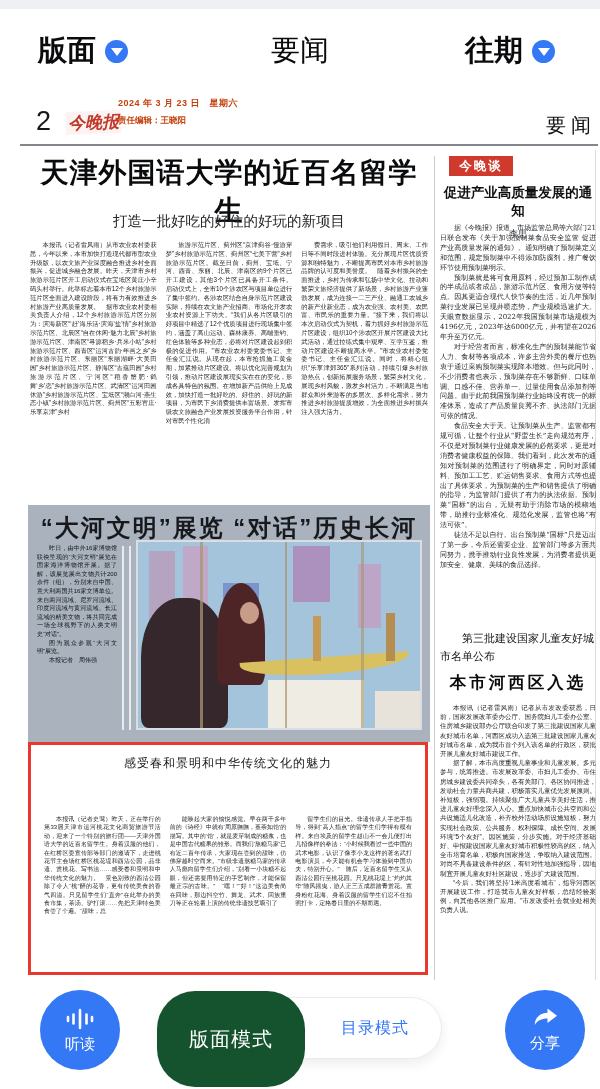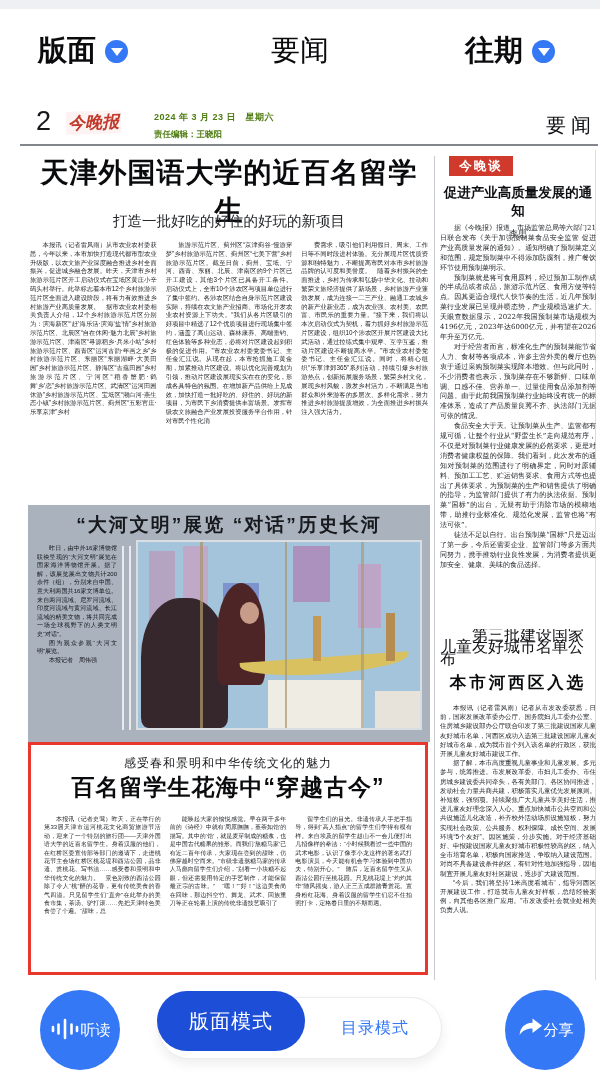--- a/index.html
+++ b/index.html
@@ -13,35 +13,35 @@
   .nav-item.bold { font-weight:700; }
   .nav-layout { left:38px;font-family:Liberation Serif, serif; }
   .nav-news { left:50%; transform:translateX(-50%); }
   .nav-past { left:465px; }
   .drop-circle { width:23px; height:23px; border-radius:50%; display:inline-flex; align-items:center; justify-content:center; margin-left:9px; }
   .drop-tri { width:0; height:0; border-left:6px solid transparent; border-right:6px solid transparent; border-top:8px solid #fff; margin-top:2px; }
 
   
   .pg-num { position:absolute; left:36px; top:106px; font-size:27px; color:#16181c; }
   .masthead { position:absolute; left:66px; top:111px; font-family:"DejaVu Serif",serif; font-style:italic; font-weight:700; font-size:17px; color:#c0392b; transform:rotate(-2deg); background:rgba(220,90,70,.07); padding:0 2px; }
-  .date-block { position:absolute; left:118px; top:111px; color:#4d7c0f;margin-left:36px; }
+  .date-block { position:absolute; left:118px; top:97px; color:#c2410c; }
   .date-line { font-size:9px; font-weight:700; letter-spacing:.5px; }
   .editor-line { font-size:8.5px; margin-top:5px; font-weight:700; }
   .section-label { position:absolute; left:546px; top:112px; font-size:20px; letter-spacing:5px; color:#101114; font-weight:500; }
   .header-rule { position:absolute; left:20px; top:144px; width:578px; border-top:2px solid #83878d; }
 
   
   .lead-headline { position:absolute; left:28px; top:154px; width:402px; text-align:center; font-size:28px; font-weight:800; letter-spacing:1px; color:#0a0b0d; }
   .lead-subhead { position:absolute; left:28px; top:212px; width:402px; text-align:center; font-size:14.5px; color:#26282c; }
   .lead-body { position:absolute; left:30px; top:241px; width:398px; height:204px; display:flex; gap:9px; overflow:hidden; }
   .news-col { flex:1; font-size:6.3px; line-height:8.8px; text-align:justify; color:#24262a; text-indent:2em; overflow:hidden; }
 
   
   .exhibit-box { position:absolute; left:28px; top:505px; width:402px; height:237px; background:#a9b2bd; }
-  .exhibit-title { position:absolute; left:0; top:7px; width:100%; text-align:center; font-size:19px; font-weight:700; letter-spacing:2px; color:#17191d; }
+  .exhibit-title { position:absolute; left:0; top:7px; width:100%; text-align:center; font-size:24px; font-weight:700; letter-spacing:2px; color:#17191d; }
   .exhibit-caption { position:absolute; left:9px; top:39px; width:80px; height:190px; font-size:6px; line-height:8.6px; text-align:justify; color:#121317; overflow:hidden; }
   .exhibit-caption p { text-indent:2em; }
   .exhibit-lines { position:absolute; left:94px; top:41px; height:184px; width:9px; border-left:2px solid #e9ecef; border-right:2px solid #e9ecef; }
   .exhibit-photo { position:absolute; left:108px; top:35px; width:286px; height:190px; background:#a3c4da; border:2px solid #d9dee3; overflow:hidden; }
   .ph { position:absolute; }
 
   
   .red-box { position:absolute; left:28px; top:742px; width:400px; height:233px; border:3px solid #e8372c; background:#fff; }
   .red-kicker { position:absolute; left:0; top:10px; width:100%; text-align:center; font-size:12px; color:#17181b; letter-spacing:1px; }
   .red-headline { position:absolute; left:0; top:27px; width:100%; text-align:center; font-size:23px; font-weight:800; color:#0a0b0d; letter-spacing:1px; }
@@ -51,33 +51,33 @@
   
   .divider-v { position:absolute; left:434px; top:156px; width:1px; height:828px; background:#c8cbd0; }
   .edge-v { position:absolute; left:595px; top:150px; width:1px; height:836px; background:#dadce0; }
   .op-tag { position:absolute; left:449px; top:156px; width:64px; height:20px; background:#cf3a2c; color:#fff; font-size:12.5px; font-weight:700; letter-spacing:2px; display:flex; align-items:center; justify-content:center;font-family:Liberation Serif, serif; }
   .op-headline { position:absolute; left:439px; top:184px; width:158px; text-align:center; font-size:13.5px; font-weight:700; color:#101114; }
   .op-author { position:absolute; left:439px; top:207px; width:158px; text-align:center; font-size:9px; color:#3a3c40;margin-top:21px; }
   .op-body { position:absolute; left:440px; top:224px; width:156px; height:402px; font-family:"DejaVu Serif",serif; font-size:7px; line-height:9.9px; text-align:justify; color:#1e2024; overflow:hidden; }
   .op-body p { text-indent:2em; }
 
   .children { position:absolute; left:440px; top:629px; width:156px; height:350px; overflow:hidden; }
-  .ch-kicker { font-size:16px; line-height:12px; color:#121316; text-indent:2em; font-weight:500; }
+  .ch-kicker { font-size:11px; line-height:18px; color:#121316; text-indent:2em; font-weight:500; }
   .ch-headline { text-align:center; font-size:16.5px; font-weight:800; letter-spacing:3px; margin-top:7px; color:#0a0b0d; }
   .ch-body { margin-top:9px; font-size:6.5px; line-height:9.2px; text-align:justify; color:#222428; }
   .ch-body p { text-indent:2em; }
 
   
   .toolbar { position:absolute; left:0; top:980px; width:600px; height:109px; background:#fff; }
-  .round-btn { position:absolute; width:80px; height:80px; border-radius:50%; background:#3578f6; color:#fff; display:flex; flex-direction:row; align-items:center; justify-content:center; gap:1px; border:none; }
+  .round-btn { position:absolute; width:80px; height:80px; border-radius:50%; background:#3578f6; color:#fff; display:flex; flex-direction:column; align-items:center; justify-content:center; gap:1px; border:none; }
   .round-btn .lbl { font-size:15px; }
   .btn-listen { left:40px; top:10px; }
   .btn-share { left:505px; top:10px;font-family:Liberation Serif, serif; }
   .seg { position:absolute; left:158px; top:17px; width:284px; height:62px; background:#fff; border:1.5px solid #ececec; border-radius:34px; box-shadow:0 5px 12px rgba(0,0,0,.07); }
-  .seg-active { position:absolute; left:-2px; top:-7px; width:148px; height:60px; border-radius:38px; background:#1d4ed8; color:#fff; font-size:20px; display:flex; align-items:center; justify-content:center; letter-spacing:1px; }
+  .seg-active { position:absolute; left:-2px; top:-7px; width:148px; height:96px; border-radius:38px; background:#14532d; color:#fff; font-size:20px; display:flex; align-items:center; justify-content:center; letter-spacing:1px; }
   .seg-inactive { position:absolute; left:148px; top:0; width:136px; height:100%; display:flex; align-items:center; justify-content:center; color:#3578f6; font-size:16px; letter-spacing:1px; background:transparent; border:none; }
 </style>
 </head>
 <body>
 
 <div class="screen">
 
   <div class="status-strip"></div>
 
   <div class="nav">
@@ -140,21 +140,20 @@
       <div class="ph" style="left:62%;top:40%;width:3%;height:24%;background:#c49a55;"></div>
       <div class="ph" style="left:88%;top:38%;width:3%;height:26%;background:#b68d50;"></div>
       <div class="ph" style="left:22%;top:0;width:1%;height:100%;background:rgba(170,150,110,.75);"></div>
       <div class="ph" style="left:52%;top:0;width:1%;height:100%;background:rgba(170,150,110,.7);"></div>
       <div class="ph" style="left:79%;top:0;width:1%;height:100%;background:rgba(170,150,110,.6);"></div>
     </div>
   </div>
 
   <div class="red-box">
     <div class="red-kicker">感受春和景明和中华传统文化的魅力</div>
-    <div class="red-headline">百名留学生花海中“穿越古今”</div>
     <div class="red-body">
       <div class="news-col">本报讯（记者史莺）昨天，正在举行的第33届天津市运河桃花文化商贸旅游节活动，迎来了一个特别的旅行团——天津外国语大学的近百名留学生。身着汉服的他们，在红桥区委宣传部等部门的邀请下，走进桃花节主会场红桥区桃花堤和西沽公园，品非遗、赏桃花、写书法……感受春和景明和中华传统文化的魅力。　景色别致的西沽公园除了令人“桃”醉的花香，更有传统美食的香气四溢。只见留学生们“直奔”在此举办的美食市集，茶汤、驴打滚……先把天津特色美食尝了个遍。“甜味，总</div>
       <div class="news-col">能唤起大家的愉悦感觉。早在两千多年前的《诗经》中就有‘周原膴膴，堇荼如饴’的描写。其中的‘饴’，就是麦芽制成的糖浆，也是中国古代糖果的雏形。而我们‘熬糖马家’已有近二百年传承，大家现在尝到的甜味，仿佛穿越时空而来。”市级非遗熬糖马家的传承人马彪向留学生们介绍，“别看一小块糖不起眼，但还需要用特定的手艺制作，才能保留最正宗的古味。”　“嘿！”“好！”这边美食尚在回味，那边抖空竹、舞龙、武术、回族重刀等正在轮番上演的传统非遗技艺吸引了</div>
       <div class="news-col">留学生们的目光。非遗传承人手把手指导，得到“高人指点”的留学生们学得有模有样。来自埃及的留学生赵山不一会儿便打出几招像样的拳法：“小时候我看过一些中国的武术电影，认识了像李小龙这样的著名武打电影演员，今天能有机会学习体验到中国功夫，特别开心。”　随后，近百名留学生又从西沽公园行至桃花园。只见桃花堤上“灼灼其华”随风摇曳，游人正三五成群踏青赏花。置身粉红花海、身着汉服的留学生们忍不住拍照打卡，定格春日里的不期而遇。</div>
     </div>
   </div>
 
   <div class="divider-v"></div>
   <div class="edge-v"></div>
 

